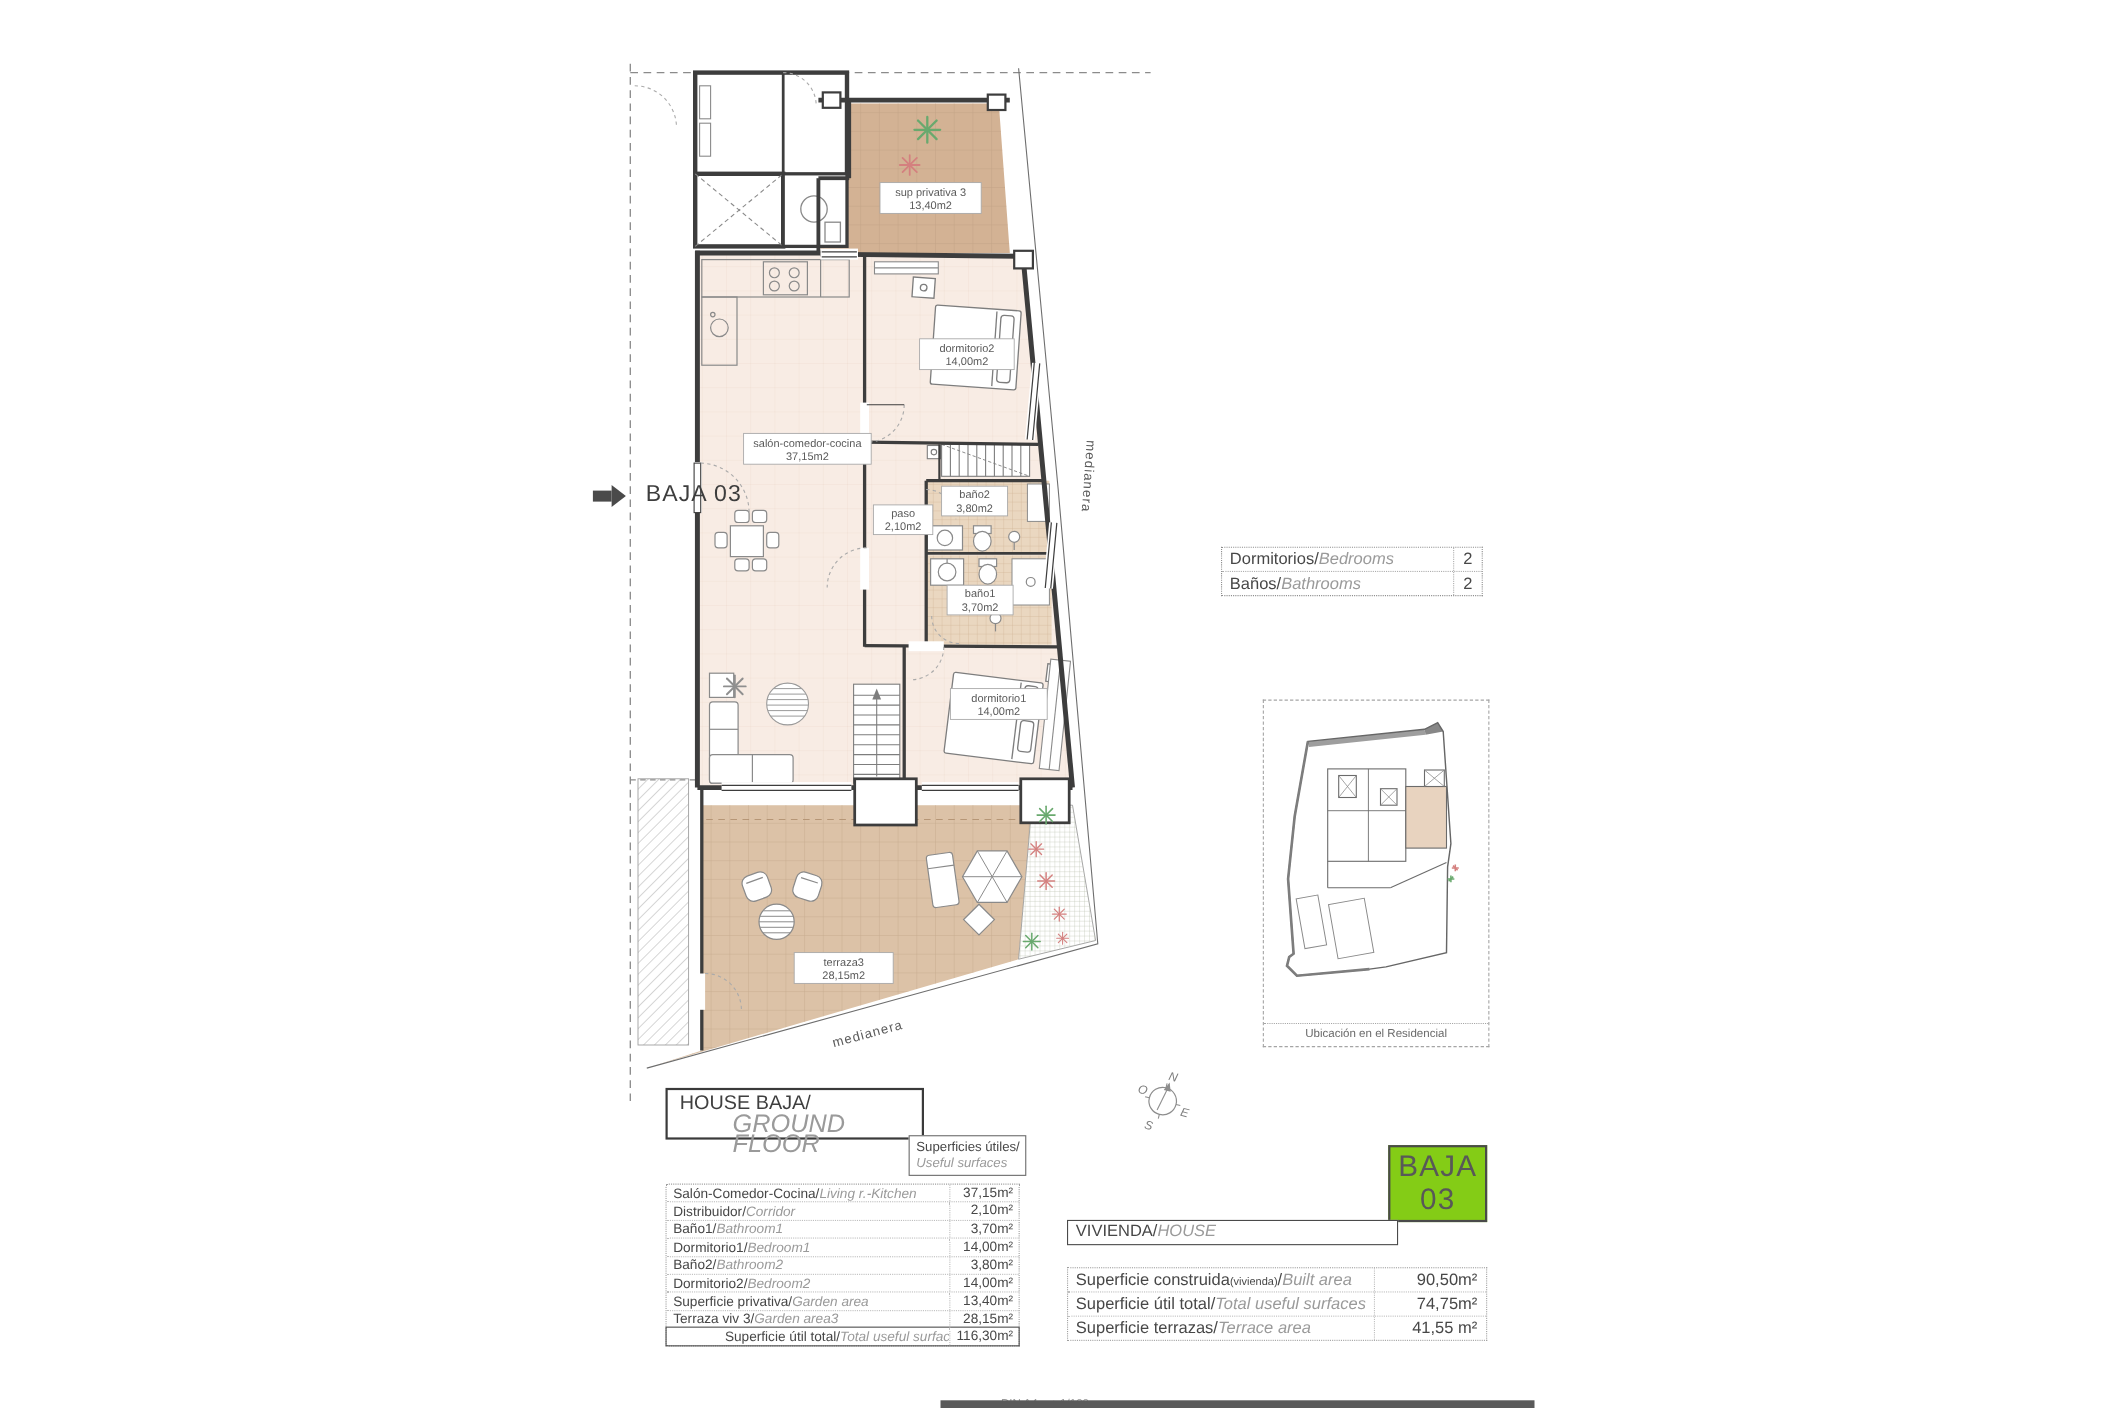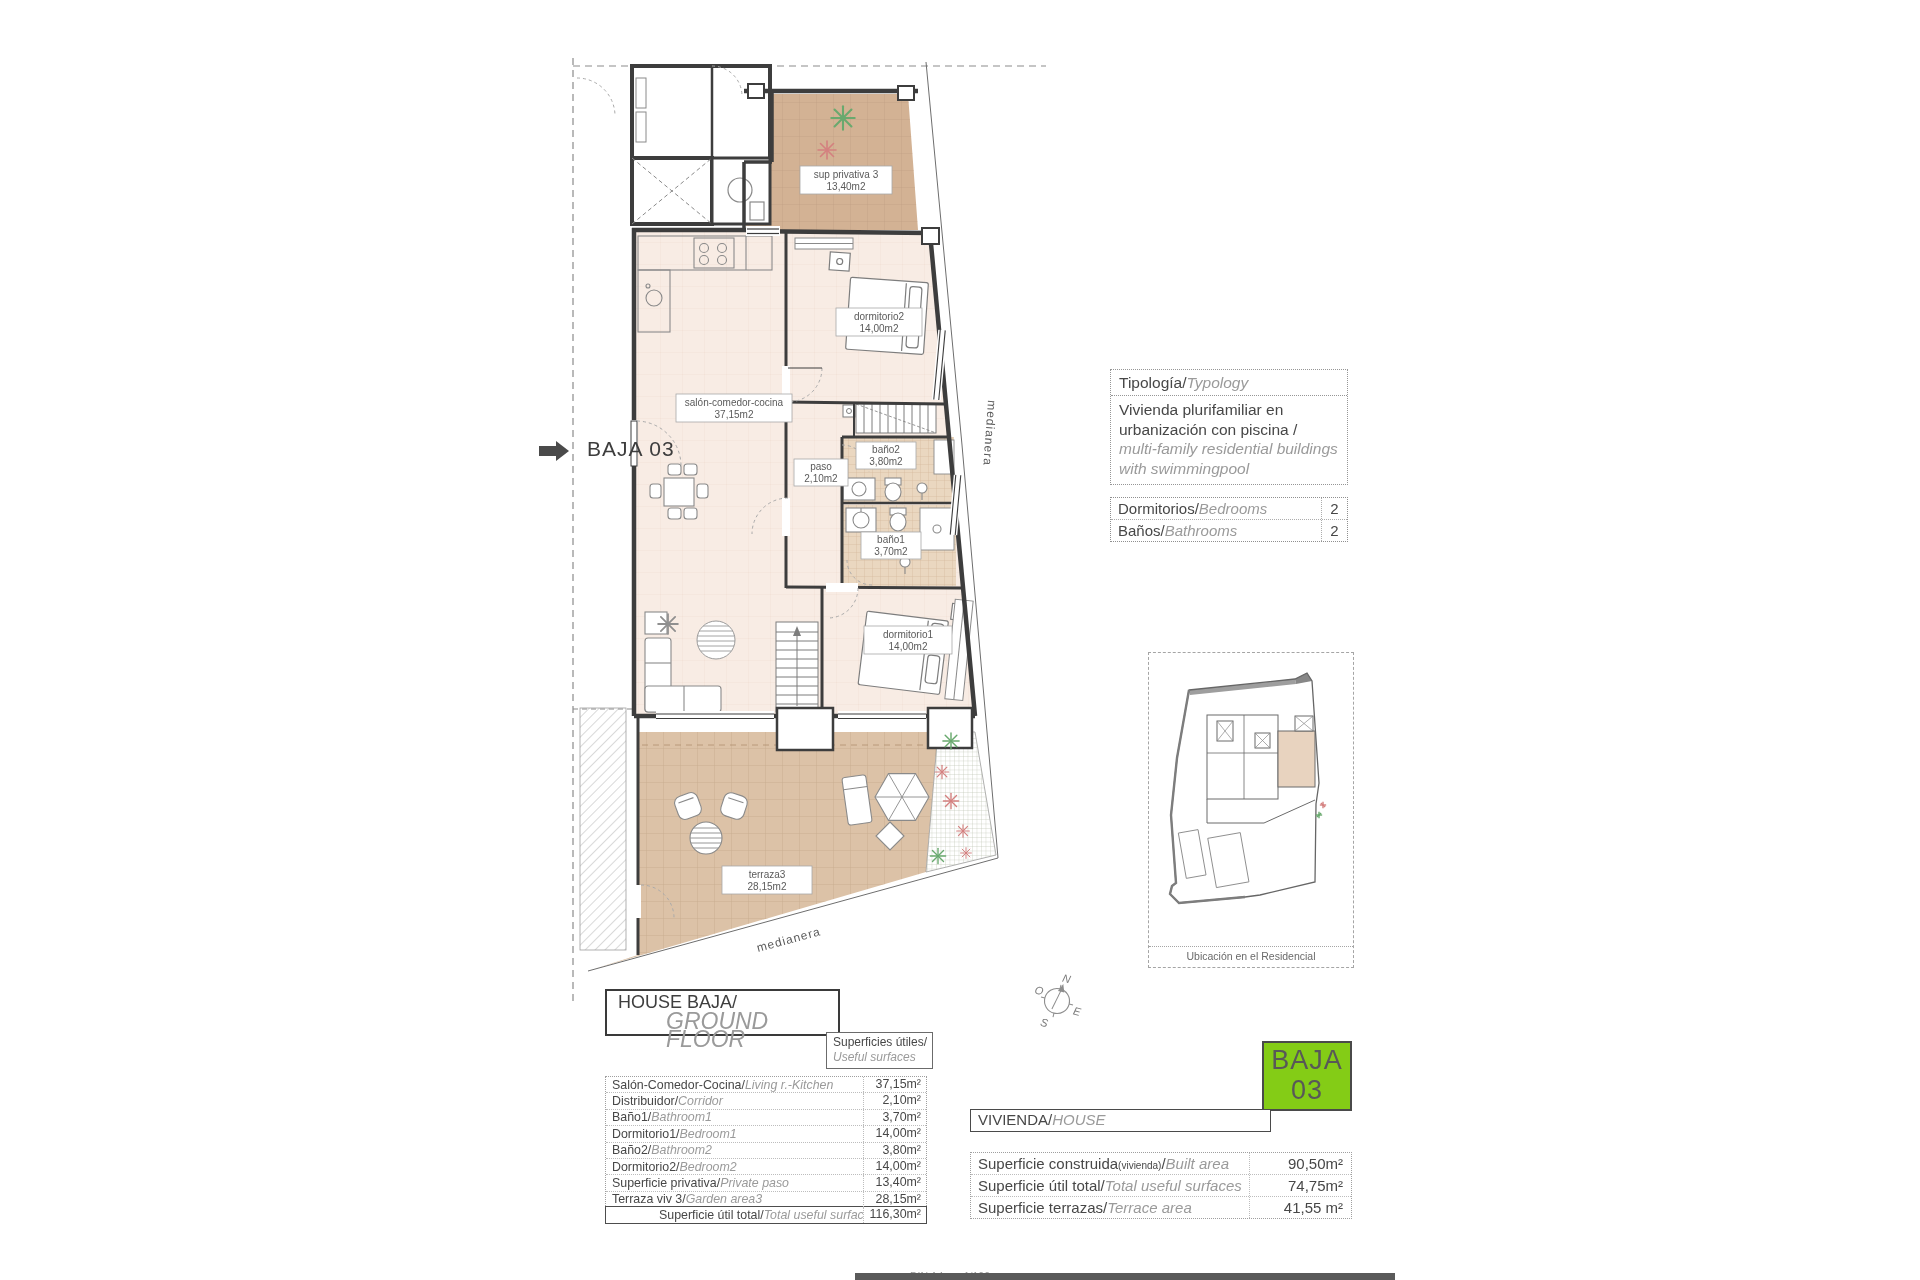--- a/index.html
+++ b/index.html
@@ -13,21 +13,21 @@
   .typ{left:1110px;top:369px;width:236px;border:1px dotted #969696;font-size:15.5px;background:#fff;}
   .typ .hd{padding:4px 8px 3px 8px;border-bottom:1px dotted #969696;}
   .typ .bd{padding:4px 8px 6px 8px;line-height:19.5px;}
   
   .counts{left:1110px;top:497px;width:236px;border:1px dotted #8f8f8f;font-size:15px;background:#fff;}
   .counts .row{display:flex;height:21px;align-items:center;}
   .counts .row + .row{border-top:1px dotted #adadad;}
   .counts .lbl{flex:1;padding-left:7px;white-space:nowrap;}
   .counts .val{width:25px;text-align:center;border-left:1px dotted #adadad;align-self:stretch;line-height:21px;}
   
-  .site{left:1148px;top:652px;width:204px;height:314px;border:1px dashed #a5a5a5;background:#fff;}
+  .site{left:1148px;top:636px;width:204px;height:314px;border:1px dashed #a5a5a5;background:#fff;}
   .site .cap{position:absolute;left:0;right:0;bottom:0;height:20px;border-top:1px dotted #a5a5a5;
              font-size:10.5px;line-height:19px;text-align:center;color:#6a6a6a;}
   
   .pbox{left:605px;top:989px;width:220px;height:41px;border:2px solid #3a3a3a;padding:2px 0 0 11px;background:#fff;}
   .pbox .l1{font-size:18px;color:#3f3f3f;line-height:19px;}
   .pbox .l2{font-size:23px;line-height:18px;margin-left:48px;}
   
   .usbox{left:826px;top:1032px;width:99px;height:33px;border:1px solid #6b6b6b;padding:2px 0 0 6px;background:#fff;font-size:12px;line-height:14.5px;}
   
   .stable{left:605px;top:1076px;width:320px;border:1px dotted #9f9f9f;background:#fff;font-size:12.4px;}
@@ -447,31 +447,20 @@
         <text x="-20" y="-2">O</text>
         <text x="-7" y="28">S</text>
       </g>
     </g>
   </svg>
 
   <div class="abs arrowshaft"></div>
   <div class="abs arrowhead"></div>
   <div class="abs baja-label">BAJA 03</div>
 
-  <div class="abs typ">
-    <div class="hd">
-      <span class="es">Tipología/</span><span class="en">Typology</span>
-    </div>
-    <div class="bd">
-      <div class="es">Vivienda plurifamiliar en</div>
-      <div class="es">urbanización con piscina  /</div>
-      <div class="en">multi-family residential buildings</div>
-      <div class="en">with swimmingpool</div>
-    </div>
-  </div>
 
   <div class="abs counts">
     <div class="row">
       <div class="lbl"><span class="es">Dormitorios/</span><span class="en">Bedrooms</span></div>
       <div class="val es">2</div>
     </div>
     <div class="row">
       <div class="lbl"><span class="es">Baños/</span><span class="en">Bathrooms</span></div>
       <div class="val es">2</div>
     </div>
@@ -552,21 +541,21 @@
     </div>
     <div class="row">
       <div class="lbl"><span class="es">Baño2/</span><span class="en">Bathroom2</span></div>
       <div class="val es">3,80m²</div>
     </div>
     <div class="row">
       <div class="lbl"><span class="es">Dormitorio2/</span><span class="en">Bedroom2</span></div>
       <div class="val es">14,00m²</div>
     </div>
     <div class="row">
-      <div class="lbl"><span class="es">Superficie privativa/</span><span class="en">Private paso</span></div>
+      <div class="lbl"><span class="es">Superficie privativa/</span><span class="en">Garden area</span></div>
       <div class="val es">13,40m²</div>
     </div>
     <div class="row">
       <div class="lbl"><span class="es">Terraza viv 3/</span><span class="en">Garden area3</span></div>
       <div class="val es">28,15m²</div>
     </div>
     <div class="row total">
       <div class="lbl"><span class="es">Superficie útil total/</span><span class="en">Total useful surface</span></div>
       <div class="val es">116,30m²</div>
     </div>

